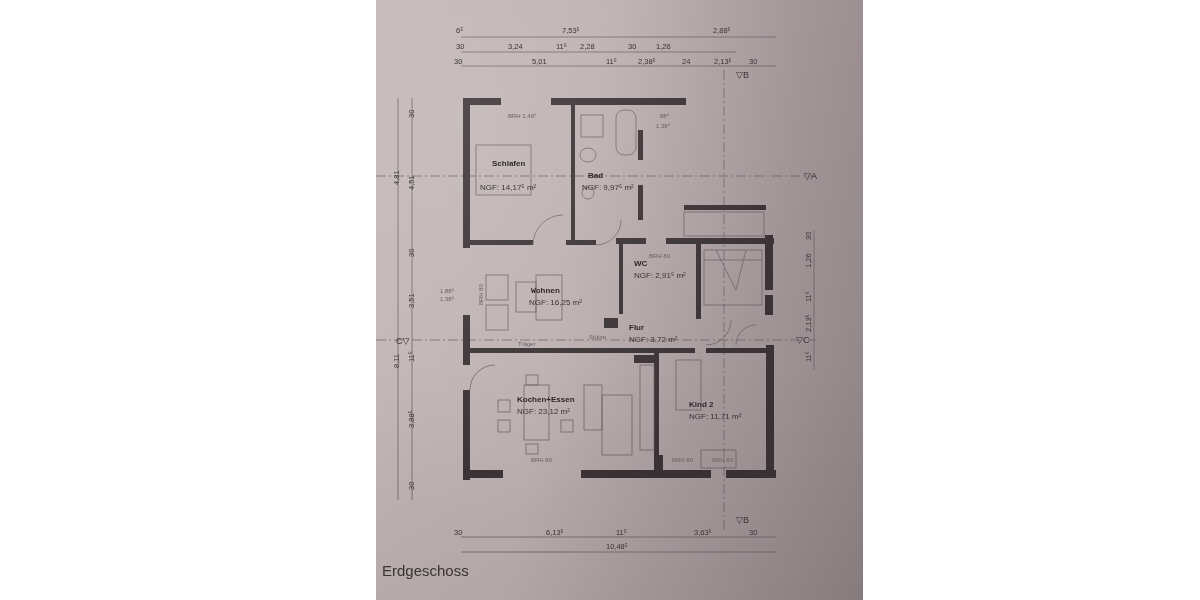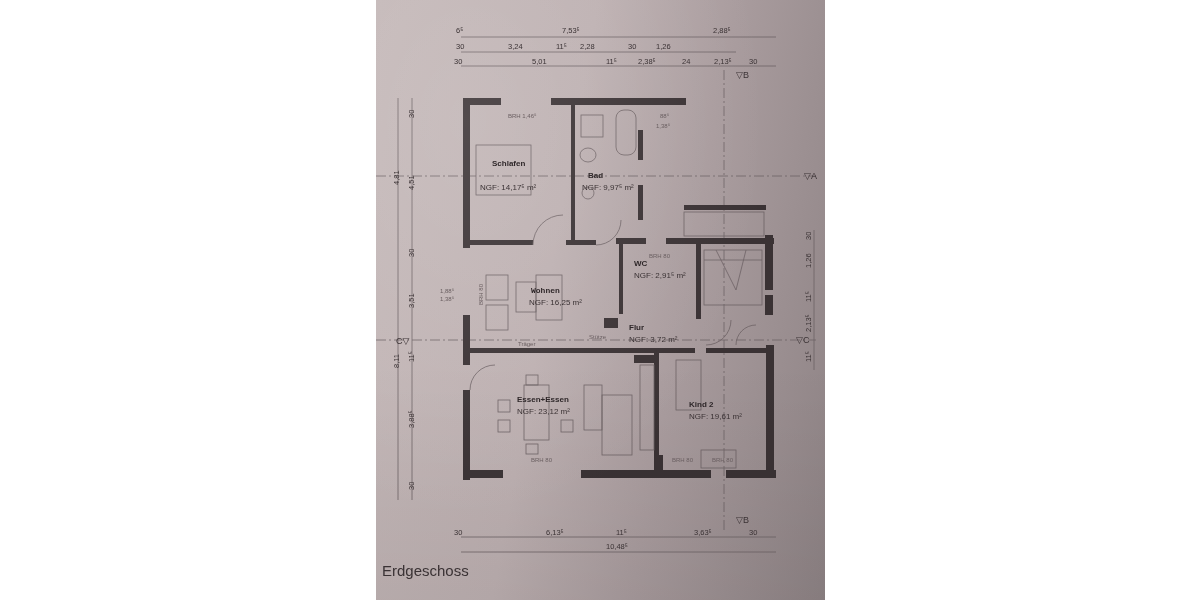--- a/index.html
+++ b/index.html
@@ -1,17 +1,17 @@
 <!DOCTYPE html>
 <html><head>
   <meta charset="utf-8">
   <style>
     html, body { margin: 0; padding: 0; }
     body { width: 1200px; height: 600px; background: #ffffff; position: relative; overflow: hidden; font-family: "Liberation Sans", sans-serif; }
-    .photo { position: absolute; left: 376px; top: 0; width: 449px; height: 600px;
+    .photo { position: absolute; left: 376px; top: 0; width: 487px; height: 600px;
       background: linear-gradient(100deg, #c4b8b8 0%, #bdb0b1 40%, #a99c9e 65%, #8e8385 100%); overflow: hidden; }
     .photo .shade { position: absolute; inset: 0; background: radial-gradient(ellipse at 20% 20%, rgba(255,255,255,0.12), rgba(0,0,0,0) 60%), linear-gradient(180deg, rgba(0,0,0,0) 60%, rgba(0,0,0,0.06) 100%); pointer-events: none; }
     svg.plan { position: absolute; left: 0; top: 0; }
     .lbl { position: absolute; font-size: 7.5px; color: #3a3234; white-space: nowrap; }
     .room-name { position: absolute; font-size: 8px; font-weight: bold; color: #2e2729; white-space: nowrap; }
     .room-area { position: absolute; font-size: 8px; color: #3a3234; white-space: nowrap; }
     .small { position: absolute; font-size: 6px; color: #6a5f61; white-space: nowrap; }
     .vert { transform: rotate(-90deg); transform-origin: left top; }
     .caption { position: absolute; left: 6px; top: 562px; font-size: 15px; color: #3a3234; }
   </style>
@@ -162,25 +162,25 @@
 
   <span class="room-name" style="left:258px;top:259px;">WC</span>
   <span class="room-area" style="left:258px;top:271px;">NGF: 2,91⁵ m²</span>
 
   <span class="room-name" style="left:155px;top:286px;font-family:Liberation Mono, monospace;">Wohnen</span>
   <span class="room-area" style="left:141px;top:298px;margin-left:12px;">NGF: 16,25 m²</span>
 
   <span class="room-name" style="left:253px;top:323px;">Flur</span>
   <span class="room-area" style="left:253px;top:335px;">NGF: 3,72 m²</span>
 
-  <span class="room-name" style="left:141px;top:395px;">Essen+Essen</span>
+  <span class="room-name" style="left:141px;top:395px;">Kochen+Essen</span>
   <span class="room-area" style="left:141px;top:407px;">NGF: 23,12 m²</span>
 
   <span class="room-name" style="left:313px;top:400px;">Kind 2</span>
-  <span class="room-area" style="left:313px;top:412px;">NGF: 19,61 m²</span>
+  <span class="room-area" style="left:313px;top:412px;">NGF: 11,71 m²</span>
 
   <span class="small" style="left:132px;top:113px;">BRH 1,46⁵</span>
   <span class="small" style="left:273px;top:253px;">BRH 80</span>
   <span class="small vert" style="left:102px;top:305px;">BRH 80</span>
   <span class="small" style="left:155px;top:457px;">BRH 80</span>
   <span class="small" style="left:296px;top:457px;">BRH 80</span>
   <span class="small" style="left:336px;top:457px;">BRH 80</span>
   <span class="small" style="left:64px;top:288px;">1,88⁵</span>
   <span class="small" style="left:64px;top:296px;">1,38⁵</span>
   <span class="small" style="left:284px;top:113px;">88⁵</span>

